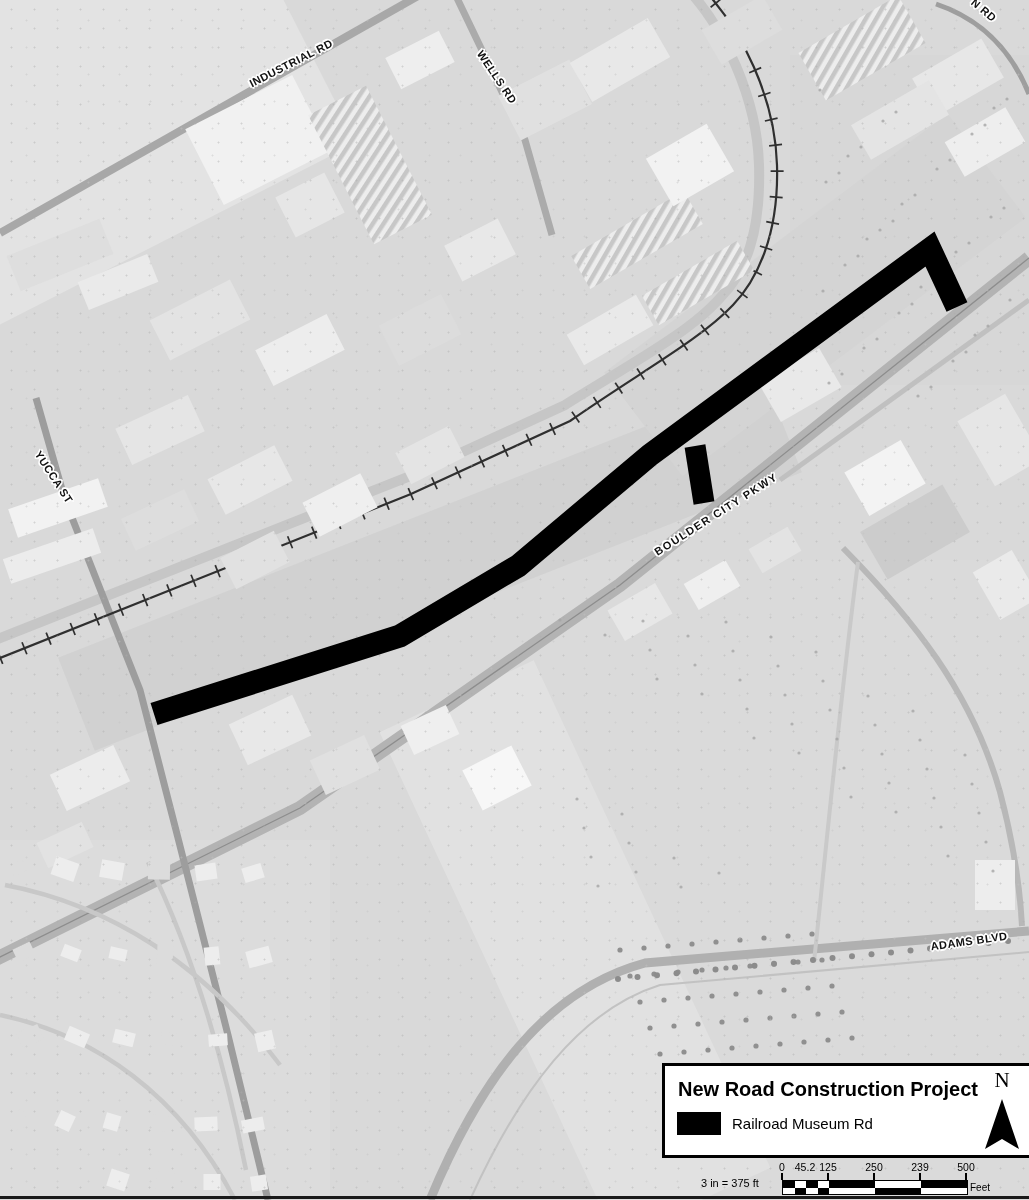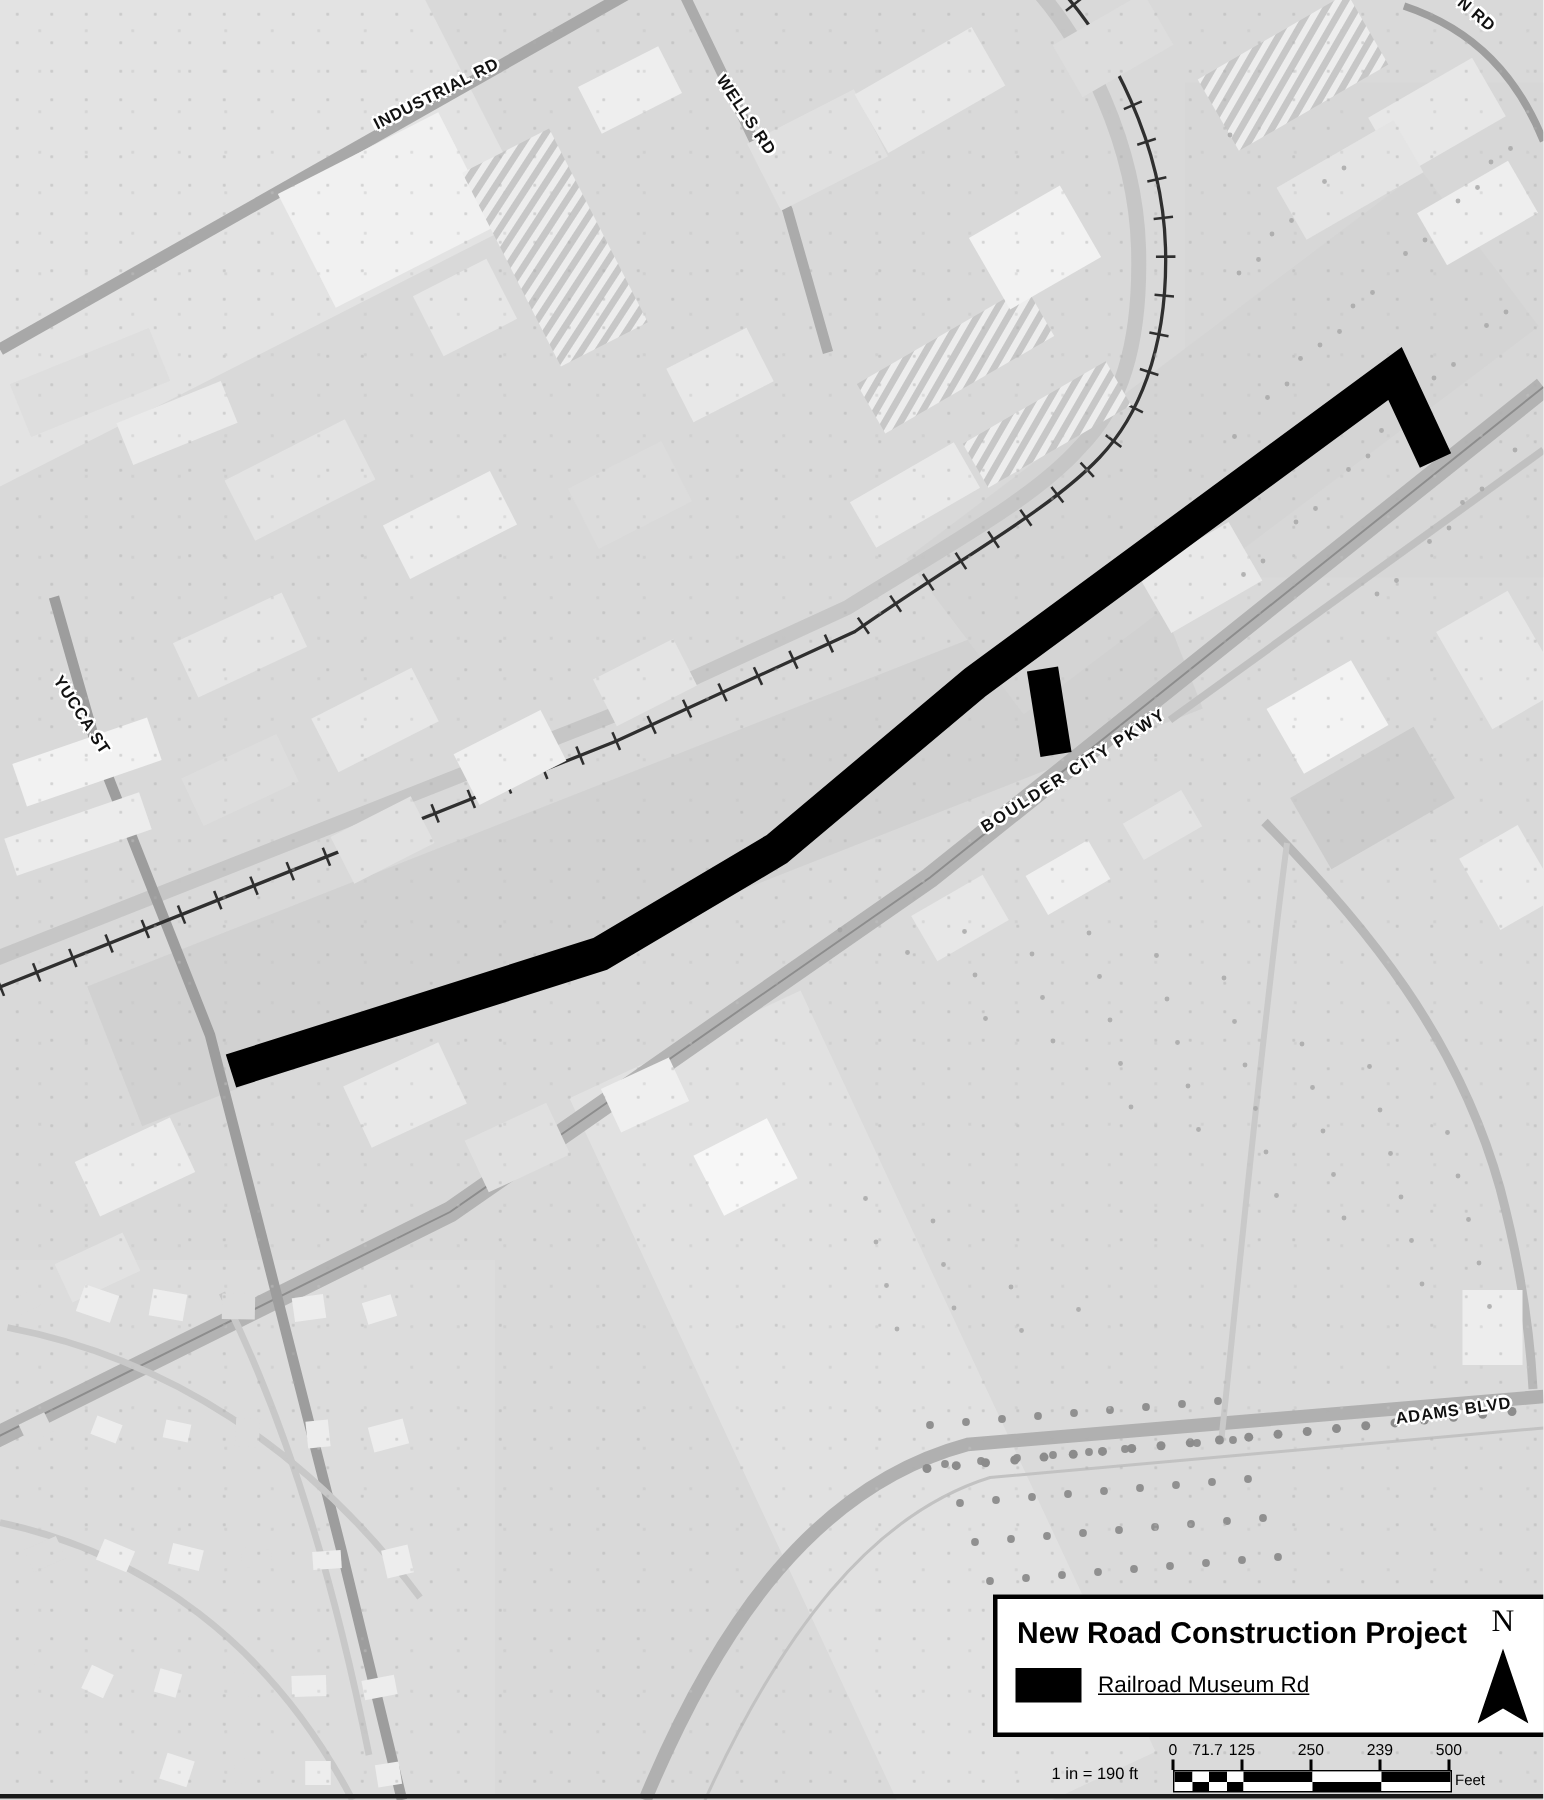--- a/index.html
+++ b/index.html
@@ -31,21 +31,21 @@
   #lbl-bcp{left:716px;top:514px;transform:translate(-50%,-50%) rotate(-32.5deg);letter-spacing:1.5px;}
   #lbl-adams{left:969px;top:941px;transform:translate(-50%,-50%) rotate(-8deg);}
 
   .legend{
     position:absolute;left:622px;top:1063px;width:392px;height:95px;z-index:5;
     background:#ffffff;border:3px solid #000;box-sizing:border-box;margin-left:40px;
   }
   .legend-title{margin:12px 0 0 13px;font-weight:bold;font-size:20px;color:#000;}
   .legend-item{margin:11px 0 0 12px;display:flex;align-items:center;gap:11px;}
   .legend-swatch{display:inline-block;width:44px;height:23px;background:#000;}
-  .legend-item-label{font-size:15px;color:#000;text-decoration:underline;}
+  .legend-item-label{font-size:15px;color:#000;}
 
   .north-n{
     position:absolute;left:985px;top:1068px;width:34px;z-index:5;text-align:center;
     font-family:"Liberation Serif",serif;font-size:21px;color:#000;
   }
   .north-arrow{position:absolute;left:985px;top:1099px;z-index:5;}
 
   .scale-ratio{position:absolute;left:701px;top:1177px;z-index:5;font-size:11px;color:#000;}
   .scale-labels{position:absolute;left:782px;top:1161px;width:184px;height:12px;z-index:5;font-size:10.5px;color:#000;}
   .scale-labels span{position:absolute;transform:translateX(-50%);}
@@ -402,24 +402,24 @@
       <span class="legend-swatch" style="background: rgb(0, 0, 0);"></span>
       <span class="legend-item-label">Railroad Museum Rd</span>
     </div>
   </div>
 
   <div class="north-n">N</div>
   <svg class="north-arrow" width="34" height="54">
     <polygon points="17,0 34,50 17,40 0,50" fill="#000"></polygon>
   </svg>
 
-  <div class="scale-ratio">1 in = 190 ft</div>
+  <div class="scale-ratio">3 in = 375 ft</div>
   <div class="scale-labels">
     <span style="left:0%">0</span>
-    <span style="left:12.5%">71.7</span>
+    <span style="left:12.5%">45.2</span>
     <span style="left:25%">125</span>
     <span style="left:50%">250</span>
     <span style="left:75%">239</span>
     <span style="left:100%">500</span>
   </div>
   <div class="scale-ticks" id="scale-ticks">
       <i style="left: calc(0% - 1px);"></i>
       <i style="left: calc(25% - 1px);"></i>
       <i style="left: calc(50% - 1px);"></i>
       <i style="left: calc(75% - 1px);"></i>

